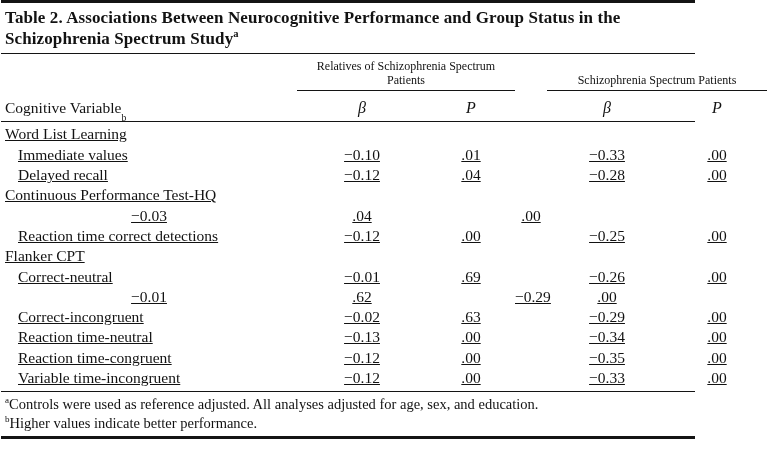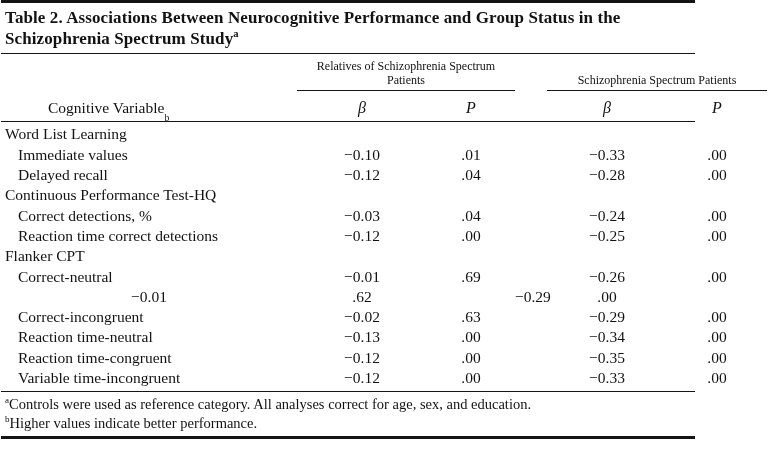--- a/index.html
+++ b/index.html
@@ -30,24 +30,24 @@
     display: flex; align-items: flex-end; justify-content: center;
     text-align: center;
     font-size: 12px; line-height: 1.18;
     padding: 5px 6px 3px;
     border-bottom: 1px solid #141414;
   }
   .group-row .empty-cell { border-bottom: none; }
 
   .subhead-row { min-height: 30px; }
   .subhead-row .cell { display: flex; align-items: flex-end; padding-bottom: 3px; }
-  .subhead-row .label { padding-left: 4px; font-size: 15.5px; margin-left: 43px; }
+  .subhead-row .label { padding-left: 4px; font-size: 15.5px; }
   .subhead-row .num { justify-content: center; font-style: italic; font-size: 16px; }
 
-  .tbody { padding: 2px 0 3px; }
+  .tbody { padding: 2px 0 3px; text-decoration: underline; }
   .trow { display: grid; grid-template-columns: 296px 130px 88px 32px 120px 100px; }
   .cell { font-size: 15.5px; line-height: 20.3px; white-space: nowrap; }
   .cell.label.section { padding-left: 4px; }
   .cell.label.indent  { padding-left: 17px; }
   .cell.num { text-align: center; }
 
   .footnotes { padding: 3px 4px 4px; }
   .footnote { font-size: 14.5px; line-height: 18.5px; }
 </style>
 </head>
@@ -109,25 +109,23 @@
       </div>
       <div class="trow">
         <div class="cell label section">Continuous Performance Test-HQ</div>
         <div class="cell num"></div>
         <div class="cell num"></div>
         <div class="cell"></div>
         <div class="cell num"></div>
         <div class="cell num"></div>
       </div>
       <div class="trow">
-        <div class="cell label indent">Correct detections, %</div>
         <div class="cell num">−0.03</div>
         <div class="cell num">.04</div>
         <div class="cell"></div>
-        <div class="cell num">−0.24</div>
         <div class="cell num">.00</div>
       </div>
       <div class="trow">
         <div class="cell label indent">Reaction time correct detections</div>
         <div class="cell num">−0.12</div>
         <div class="cell num">.00</div>
         <div class="cell"></div>
         <div class="cell num">−0.25</div>
         <div class="cell num">.00</div>
       </div>
@@ -184,19 +182,19 @@
         <div class="cell num">.00</div>
         <div class="cell"></div>
         <div class="cell num">−0.33</div>
         <div class="cell num">.00</div>
       </div>
     </div>
 
   <div class="rule-thin"></div>
 
   <div class="footnotes">
-    <div class="footnote"><sup>a</sup><span>Controls were used as reference category. All analyses correct for age, sex, and education.</span></div>
+    <div class="footnote"><sup>a</sup><span>Controls were used as reference adjusted. All analyses adjusted for age, sex, and education.</span></div>
     <div class="footnote"><sup>b</sup><span>Higher values indicate better performance.</span></div>
   </div>
 
   <div class="rule-thick"></div>
 
 </div>
 
 </body></html>

